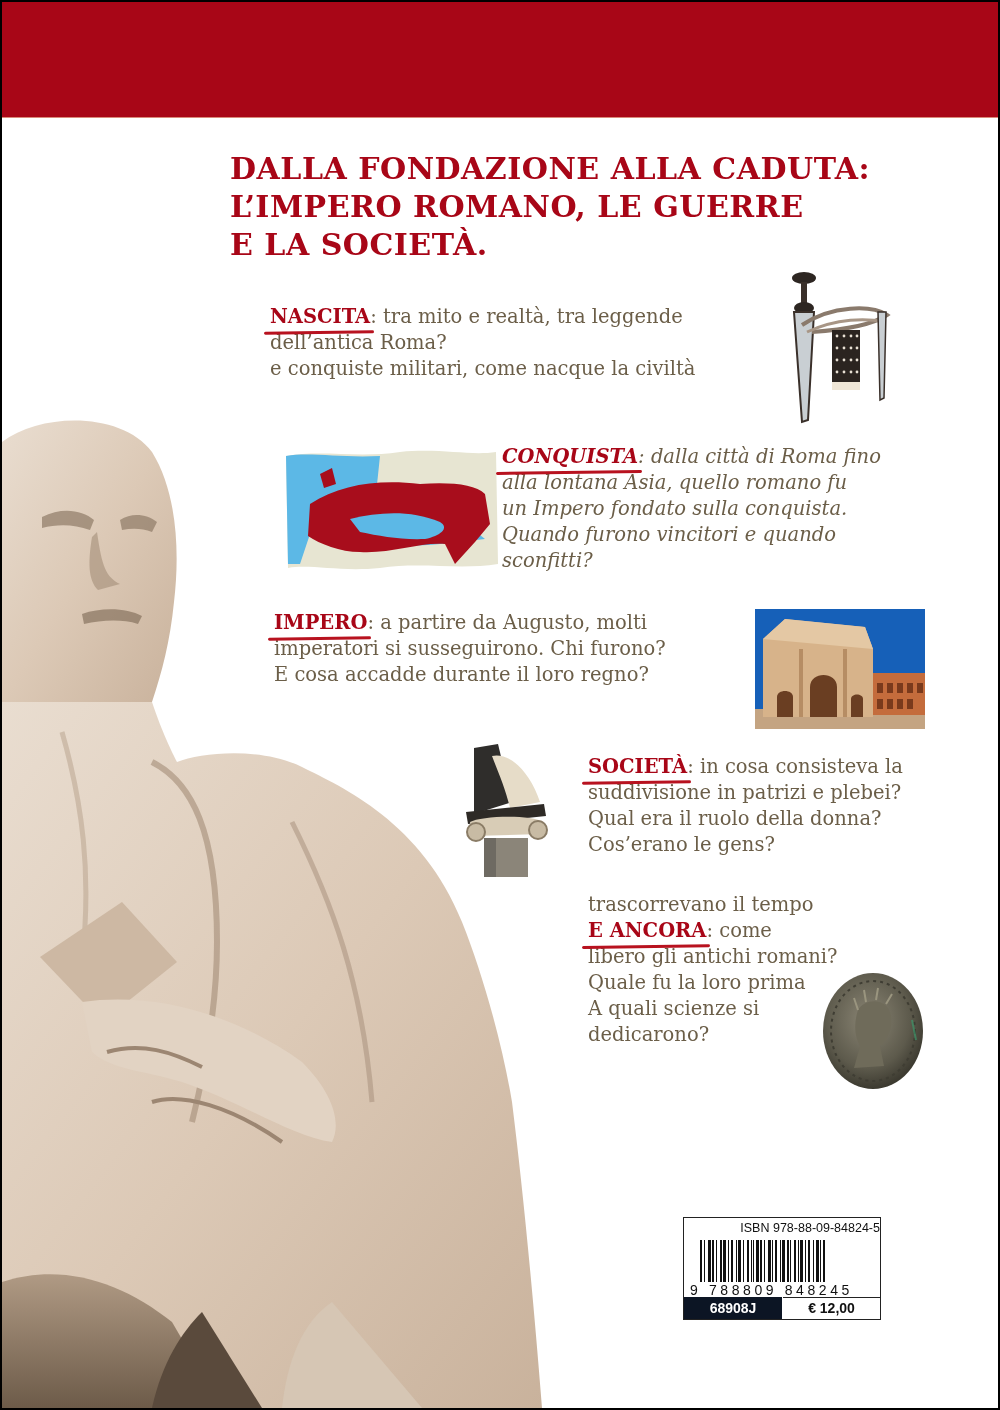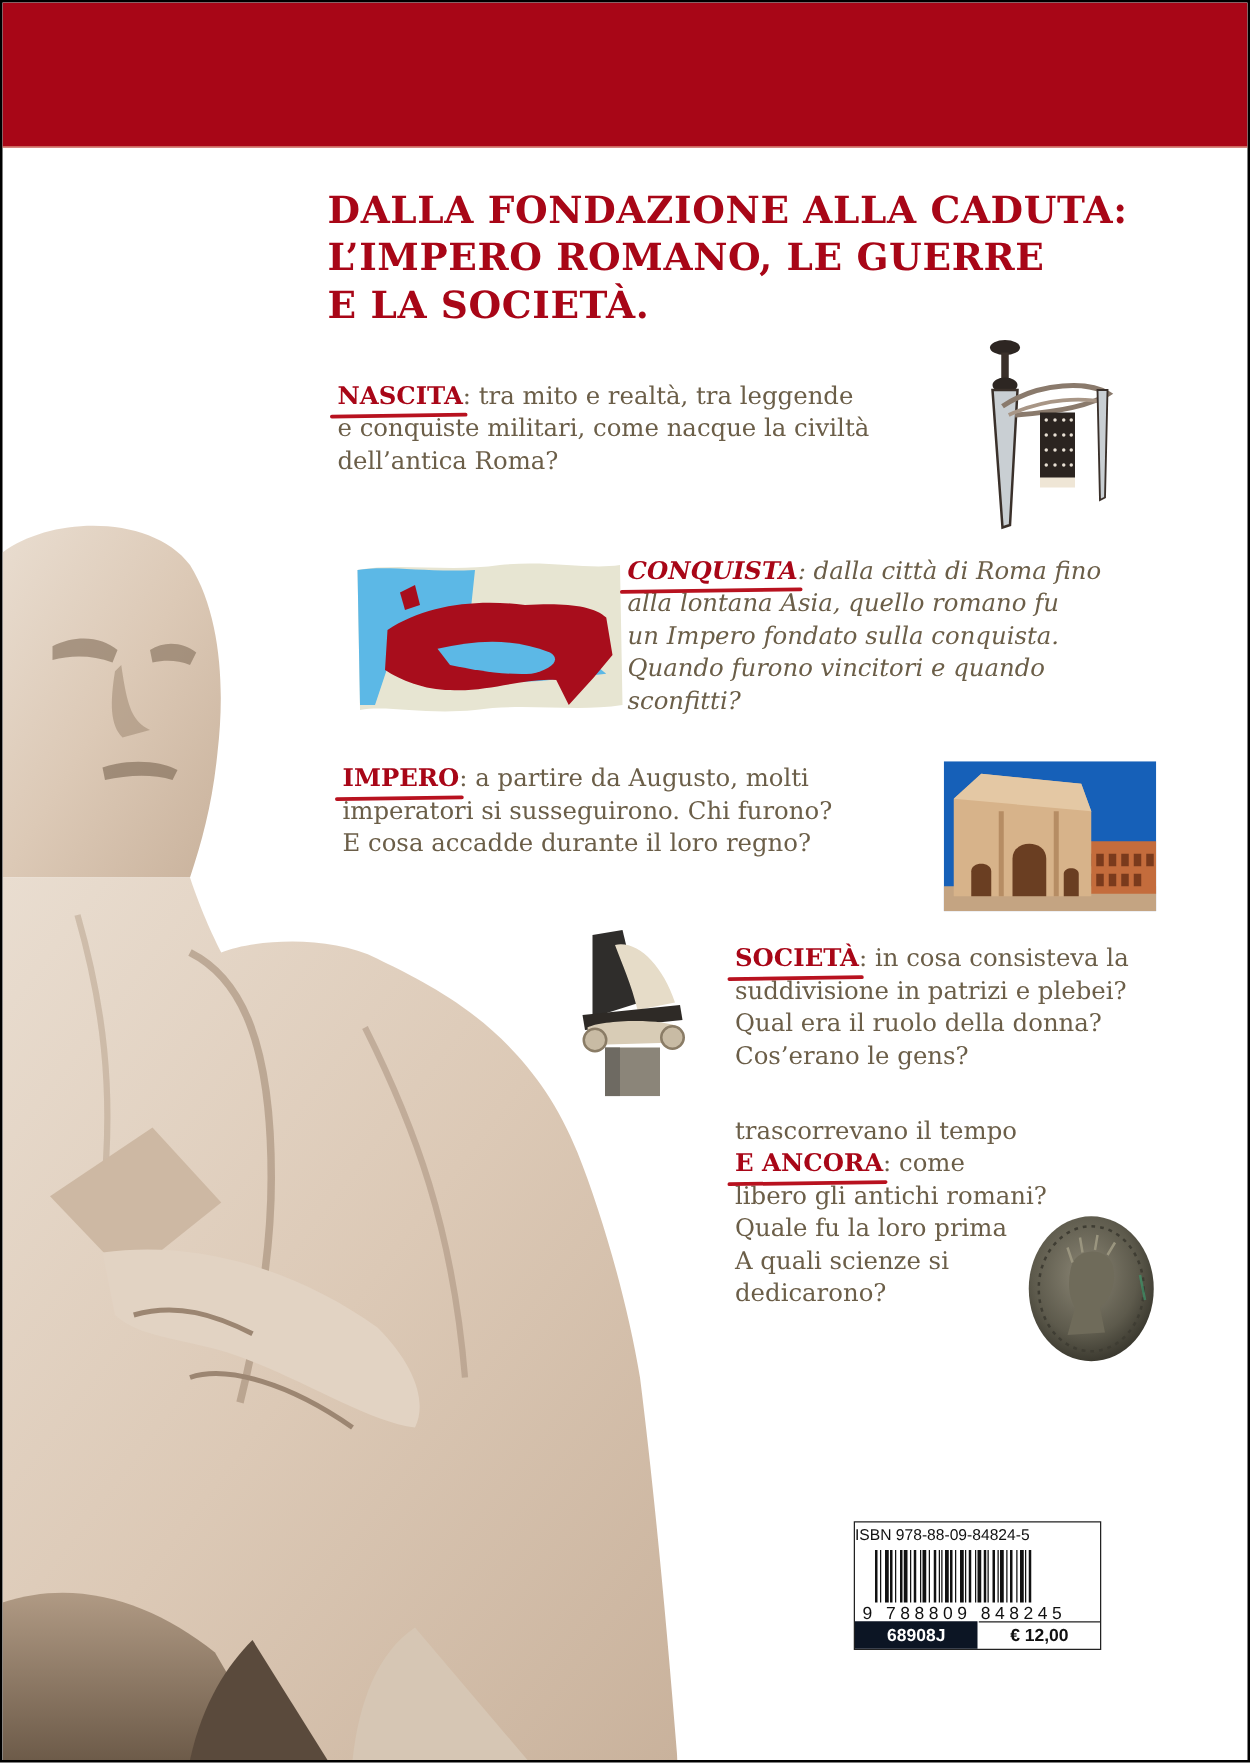--- a/index.html
+++ b/index.html
@@ -13,21 +13,21 @@
       background: #ffffff; overflow: hidden;
     }
     .top-band {
       position: absolute; left: 0; top: 0; width: 996px; height: 115px;
       background: #a80617;
       border-bottom: 1px solid #d98a7a;
     }
     .headline {
       position: absolute; left: 228px; top: 148px; width: 620px;
       color: #a80617; font-family: "DejaVu Serif", serif; font-weight: bold;
-      font-size: 30px; line-height: 38px; letter-spacing: 0.5px; margin-left: 32px;
+      font-size: 30px; line-height: 38px; letter-spacing: 0.5px;
     }
     .headline div { white-space: nowrap; }
 
     .section {
       position: absolute; color: #6b5e48;
       font-family: "DejaVu Serif", serif; font-size: 19.5px; line-height: 26px;
     }
     .section .label {
       color: #a80617; font-weight: bold; position: relative; display: inline-block; text-align: center;
     }
@@ -54,21 +54,21 @@
     #pic-column { left: 458px; top: 740px; width: 90px; height: 135px; }
     #pic-coin { left: 818px; top: 968px; width: 106px; height: 122px; }
 
     
     .barcode-box {
       position: absolute; left: 681px; top: 1215px; width: 196px; height: 101px;
       border: 1.5px solid #222; background: #fff;
       font-family: "Liberation Sans", sans-serif;
     }
     .isbn-text {
-      position: absolute; left: 0; top: 3px; width: 100%; text-align: left;
+      position: absolute; left: 0; top: 3px; width: 100%; text-align: right;
       font-size: 12.5px; color: #111;
     }
     .bars {
       position: absolute; left: 16px; top: 22px; width: 164px; height: 42px;
       display: flex; align-items: stretch;
     }
     .bars span { display: block; height: 100%; }
     .bar-digits {
       position: absolute; left: 6px; top: 64px; width: 186px;
       font-size: 14px; letter-spacing: 3.6px; color: #111;
@@ -127,22 +127,22 @@
   </svg>
 
   <div class="headline">
     <div>DALLA FONDAZIONE ALLA CADUTA:</div>
     <div>L’IMPERO ROMANO, LE GUERRE</div>
     <div>E LA SOCIETÀ.</div>
   </div>
 
   <div class="section" id="sec-nascita">
     <div class="line"><span class="label">NASCITA</span><span>: tra mito e realtà, tra leggende</span></div>
+    <div class="line">dell’antica Roma?</div>
     <div class="line">e conquiste militari, come nacque la civiltà</div>
-    <div class="line">dell’antica Roma?</div>
   </div>
 
   <svg class="pic" id="pic-dagger" viewBox="0 0 110 160">
     <ellipse cx="22" cy="8" rx="12" ry="6" fill="#2d2622"></ellipse>
     <rect x="19" y="12" width="6" height="24" fill="#3a302a"></rect>
     <ellipse cx="22" cy="38" rx="10" ry="6" fill="#2d2622"></ellipse>
     <path d="M12 42 L32 42 L26 150 L20 152 Z" fill="#c9cfd3" stroke="#3a302a" stroke-width="2"></path>
     <path d="M20 55 C50 35 90 35 105 45 C90 55 60 60 30 62" stroke="#8a7a6c" stroke-width="4" fill="none"></path>
     <path d="M25 62 C55 48 85 48 102 52" stroke="#a89686" stroke-width="3" fill="none"></path>
     <rect x="50" y="60" width="28" height="58" fill="#2b2420"></rect>

